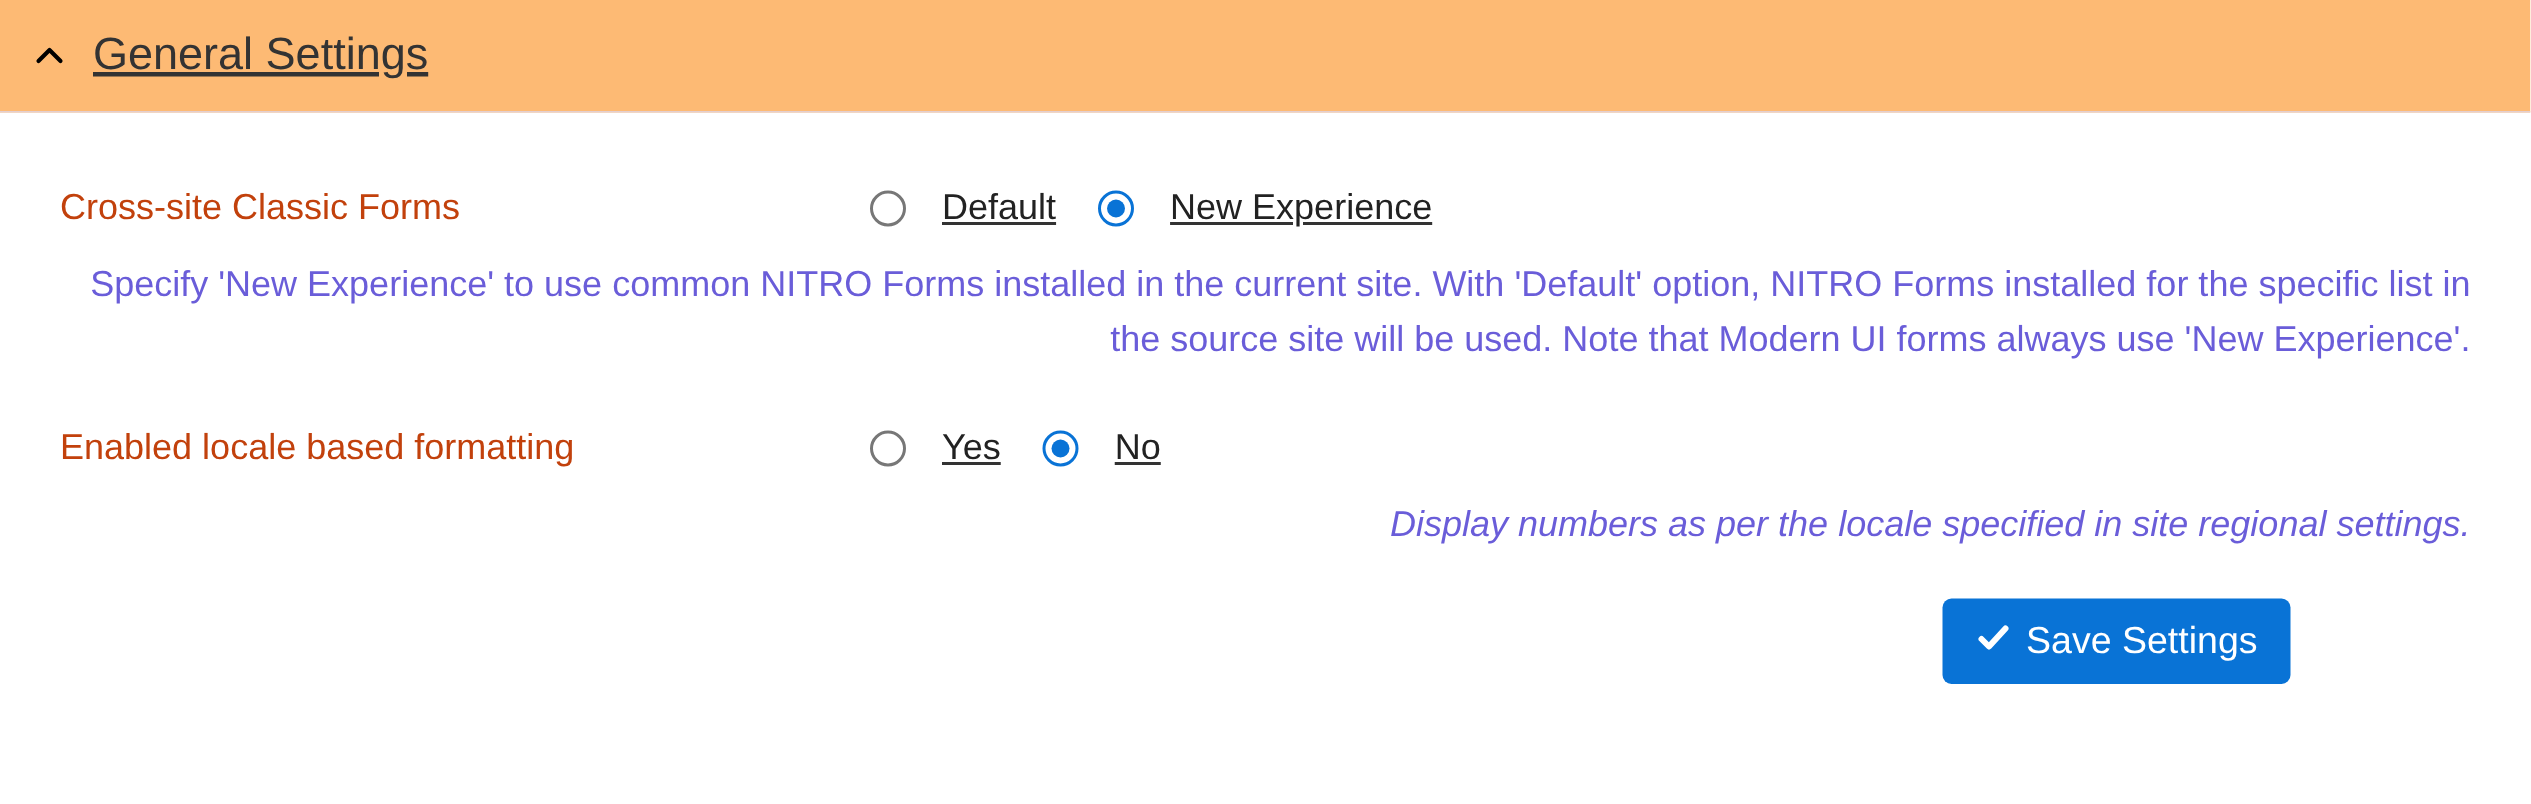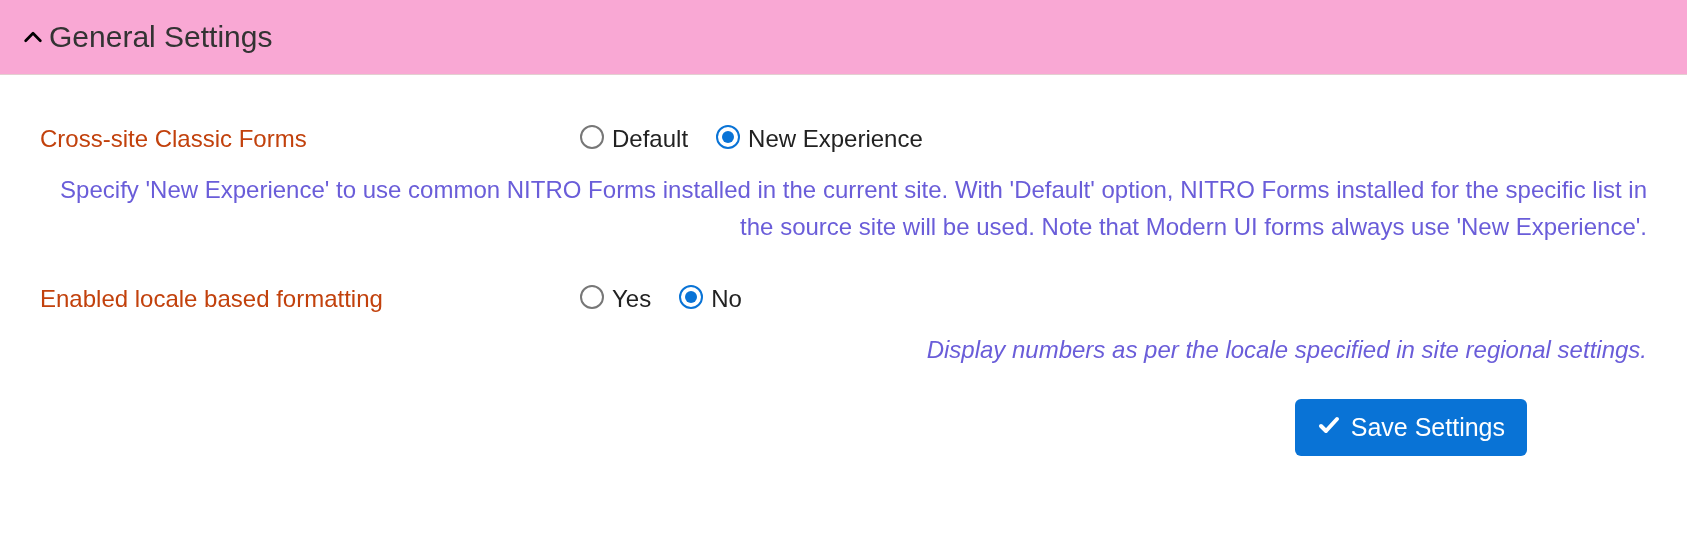--- a/index.html
+++ b/index.html
@@ -8,27 +8,28 @@
       padding: 0;
     }
     body {
       font-family: "Segoe UI", Arial, sans-serif;
       font-size: 24px;
       color: #333;
       background: #fff;
       width: 1687px;
     }
     .panel-header {
-      background: #f9a8d4;
+      background: #fdba74;
       border-bottom: 1px solid #e3cfd0;
       padding: 20px 22px;
       display: flex;
       align-items: center;
-      gap: 5px;
+      gap: 18px;
       cursor: pointer;
+      text-decoration: underline;
     }
     .panel-header .chev {
       width: 22px;
       height: 22px;
       flex: 0 0 auto;
     }
     .panel-header .chev svg {
       width: 100%;
       height: 100%;
       display: block;
@@ -51,22 +52,24 @@
       font-size: 24px;
       color: #c2410c;
     }
     .options {
       display: flex;
       align-items: center;
       gap: 28px;
     }
     .radio-opt {
       display: flex;
-      gap: 8px;
+      align-items: center;
+      gap: 24px;
       cursor: pointer;
+      text-decoration: underline;
     }
     .radio-outer {
       width: 24px;
       height: 24px;
       border: 2px solid #777;
       border-radius: 50%;
       display: flex;
       align-items: center;
       justify-content: center;
       flex: 0 0 auto;

